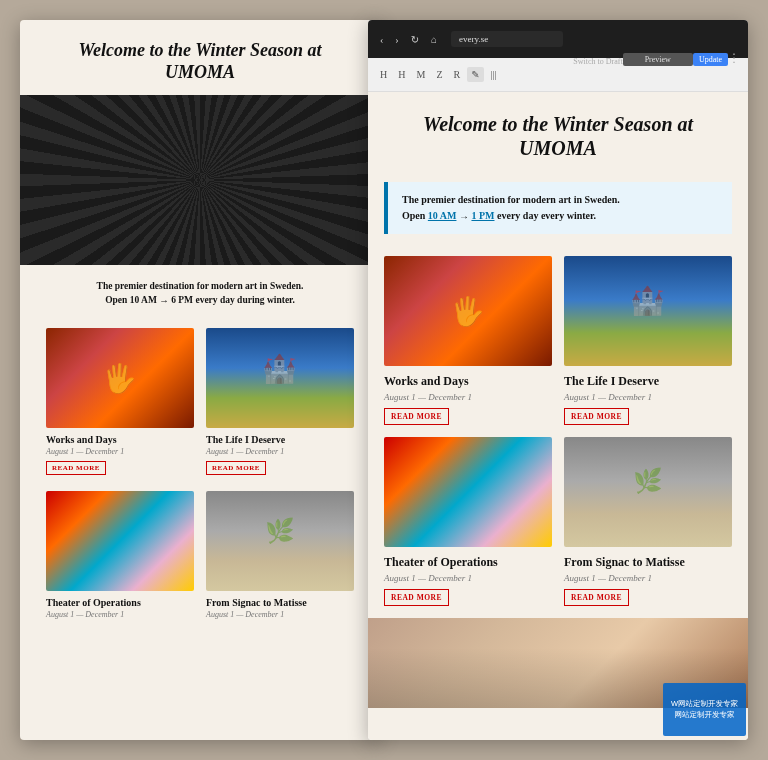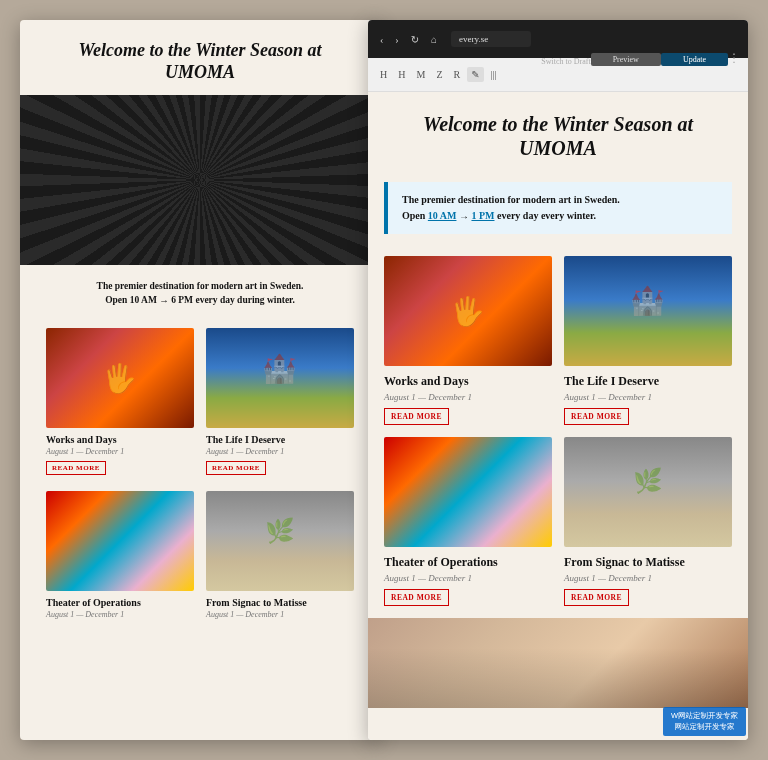--- a/index.html
+++ b/index.html
@@ -264,24 +264,24 @@
       font-size: 8px;
     }
     .toolbar-preview-btn {
       background: #555;
       color: #ddd;
       font-size: 8px;
       padding: 2px 22px;
       border-radius: 2px;
     }
     .toolbar-blue-btn {
-      background: #0c4a6e;
+      background: #3b82f6;
       color: #fff;
       font-size: 8px;
-      padding: 2px 22px;
+      padding: 2px 6px;
       border-radius: 2px;
     }
     .toolbar-dots {
       color: #aaa;
       font-size: 12px;
     }
 
     .right-editor-bar {
       background: #f0f0f0;
       height: 34px;
@@ -387,21 +387,21 @@
     }
 
     
     .watermark {
       position: absolute;
       bottom: 24px;
       right: 22px;
       background: rgba(0,100,200,0.85);
       color: #fff;
       font-size: 7.5px;
-      padding: 4px 8px;
+      padding: 16px 8px;
       border-radius: 2px;
       font-family: Arial, sans-serif;
       line-height: 1.4;
       text-align: center;
     }
   </style>
 </head>
 <body>
 
 <div class="left-panel">

